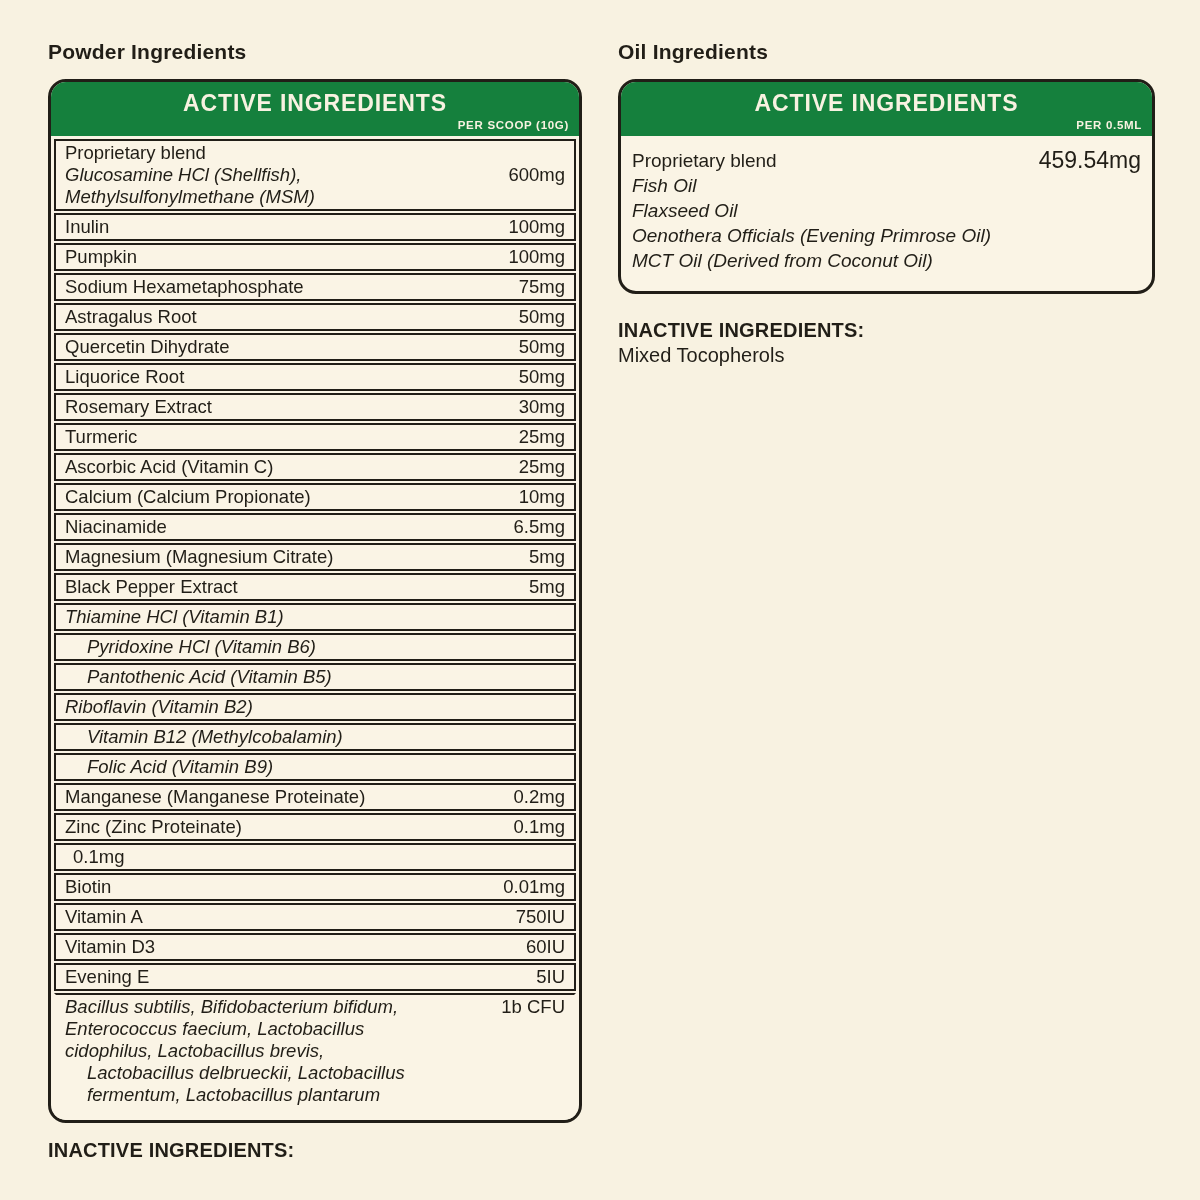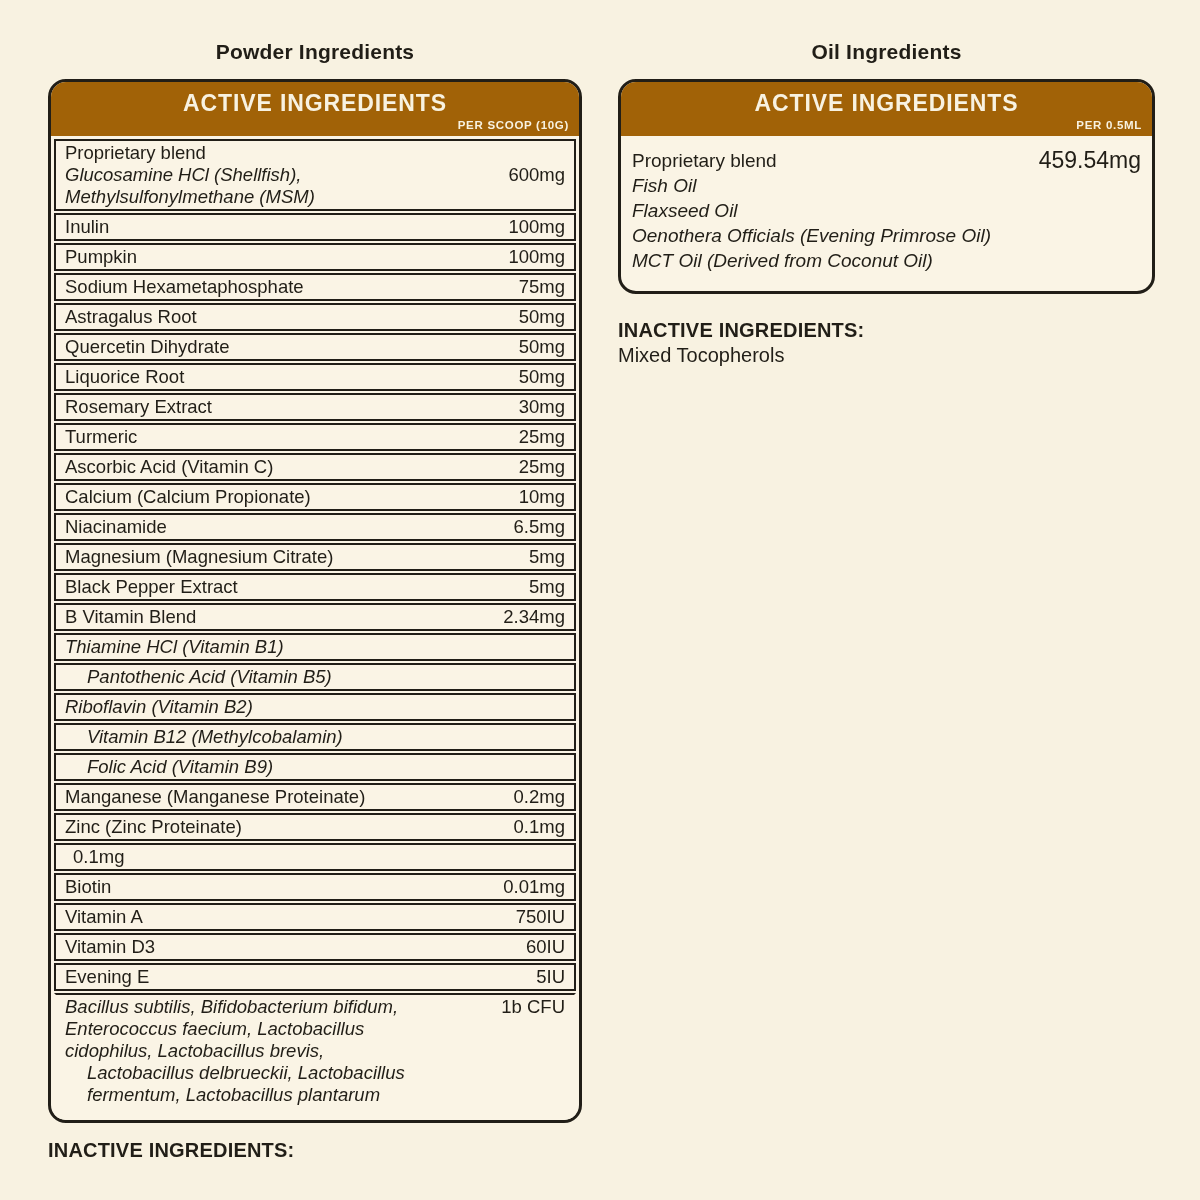--- a/index.html
+++ b/index.html
@@ -14,30 +14,29 @@
     display:flex;
     gap:36px;
     padding:40px 45px 0 48px;
     box-sizing:border-box;
   }
   .col{width:534px;flex:none;}
   .col-right{width:537px;}
   .section-title{
     font-size:21px;font-weight:700;letter-spacing:.2px;
     margin:0 0 15px 0;
-    text-align:center;
   }
   .panel{
     border:3px solid #211e17;
     border-radius:18px;
     background:#faf4e5;
     overflow:hidden;
   }
   .panel-header{
-    background:#a16207;
+    background:#15803d;
     color:#f8f2e1;
     padding:8px 10px 5px 10px;
   }
   .panel-title{
     text-align:center;
     font-weight:700;
     font-size:23px;
     letter-spacing:.9px;
   }
   .panel-unit{
@@ -174,27 +173,26 @@
             <div class="row-value">5mg</div>
           </div>
           <div class="row">
             <div class="row-left">
               <div class="row-label">Black Pepper Extract</div>
             </div>
             <div class="row-value">5mg</div>
           </div>
           <div class="row">
             <div class="row-left">
-              <div class="row-label">B Vitamin Blend</div>
-            </div>
-            <div class="row-value">2.34mg</div>
-          </div>
-          <div class="row">
-            <div class="row-left">
               <div class="row-label italic">Thiamine HCl (Vitamin B1)</div>
+            </div>
+          </div>
+          <div class="row">
+            <div class="row-left">
+              <div class="row-label italic indent">Pyridoxine HCl (Vitamin B6)</div>
             </div>
           </div>
           <div class="row">
             <div class="row-left">
               <div class="row-label italic indent">Pantothenic Acid (Vitamin B5)</div>
             </div>
           </div>
           <div class="row">
             <div class="row-left">
               <div class="row-label italic">Riboflavin (Vitamin B2)</div>

